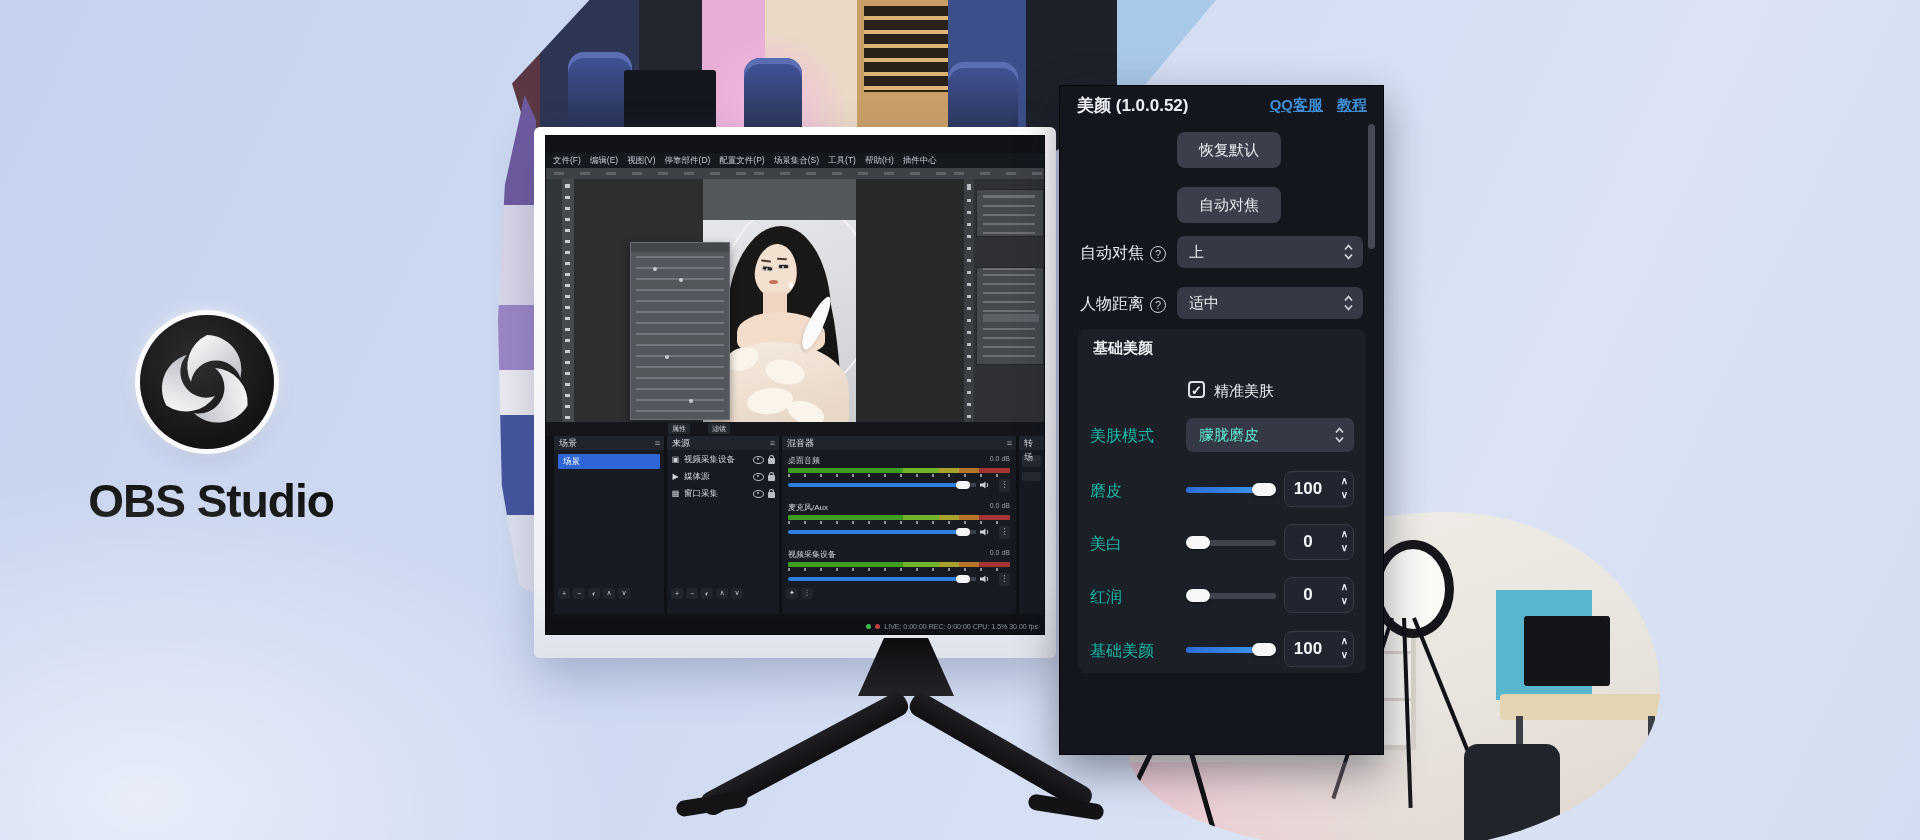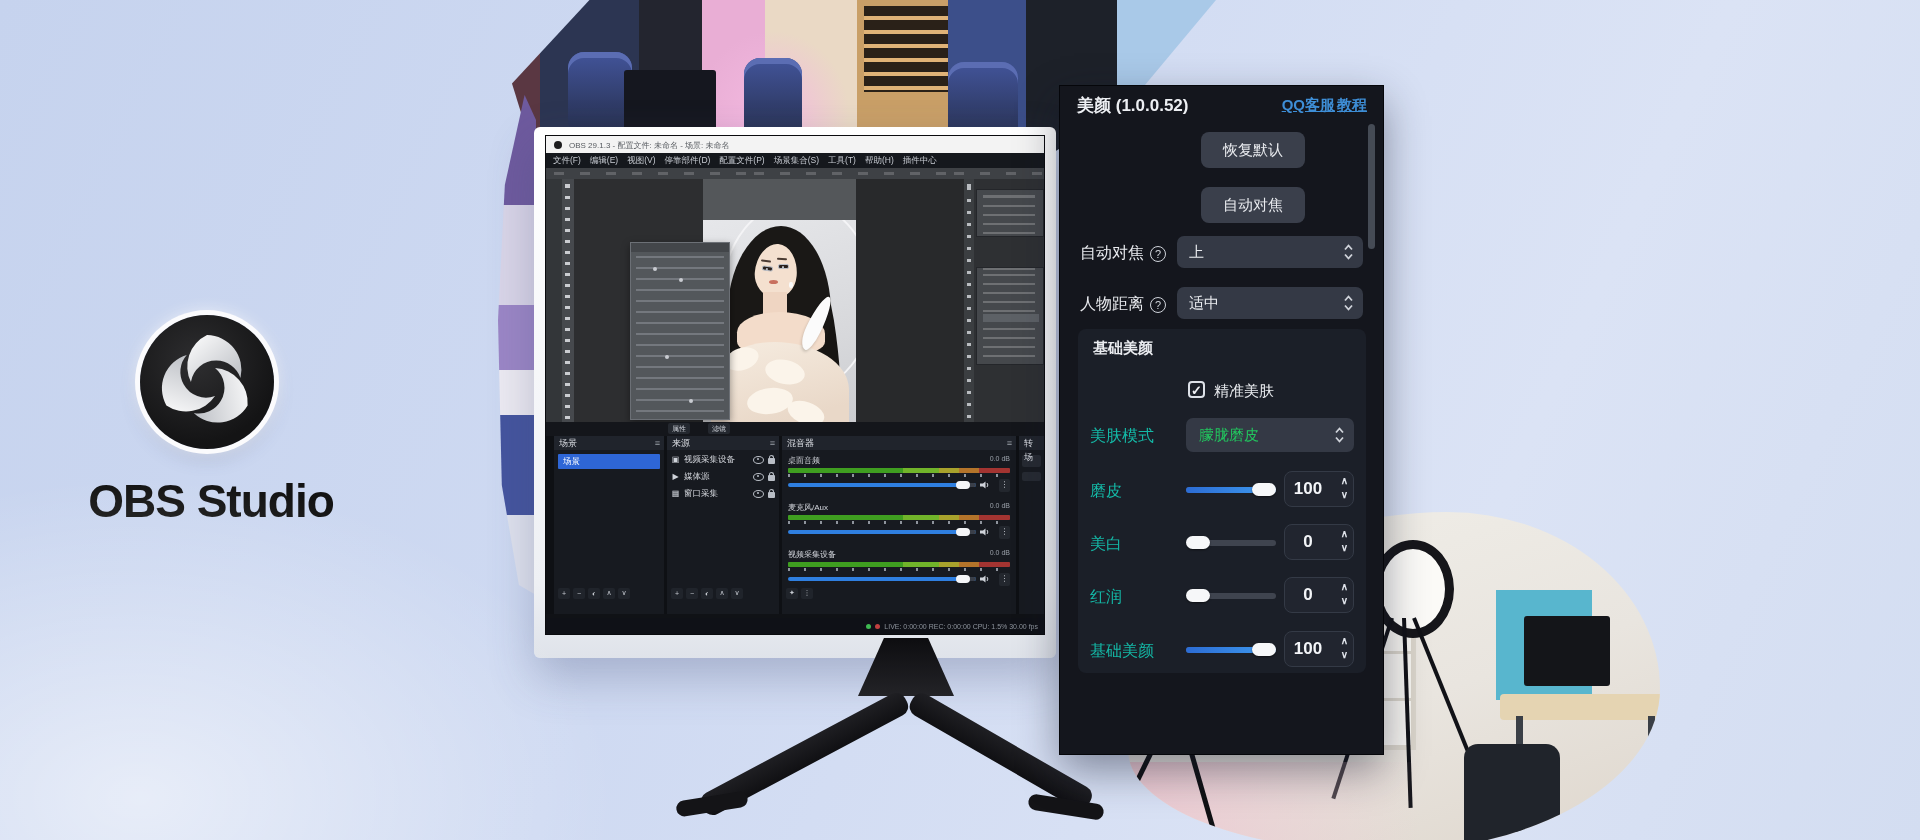--- a/index.html
+++ b/index.html
@@ -159,38 +159,38 @@
   .leg-l{left:676px;top:688px;width:230px;transform:rotate(-28deg);transform-origin:100% 50%;}
   .leg-r{left:912px;top:688px;width:205px;transform:rotate(30deg);transform-origin:0 50%;}
   .foot{background:#141417;border-radius:8px;height:16px;}
   .foot-l{left:676px;top:796px;width:72px;transform:rotate(-9deg);}
   .foot-r{left:1028px;top:799px;width:76px;transform:rotate(9deg);}
 
   
   .bpanel{left:1060px;top:86px;width:323px;height:668px;background:#14161d;
     box-shadow:0 0 0 1px #05060a,0 16px 40px rgba(20,25,45,.45);}
   .bp-title{position:absolute;left:17px;top:8px;font-size:17px;font-weight:bold;color:#edeff3;}
-  .bp-links{position:absolute;right:16px;top:10px;display:flex;gap:2px;}
+  .bp-links{position:absolute;right:16px;top:10px;display:flex;gap:14px;}
   .bp-links a{font-size:15px;color:#3e8ed6;text-decoration:underline;font-weight:bold;}
   .bp-btn{position:absolute;left:117px;width:104px;height:36px;background:#3a3f4b;border-radius:8px;
-    color:#e9ebef;font-size:15px;display:flex;align-items:center;justify-content:center;cursor:pointer;margin-left:24px;}
+    color:#e9ebef;font-size:15px;display:flex;align-items:center;justify-content:center;cursor:pointer;}
   .bp-row-label{position:absolute;left:20px;font-size:16px;color:#e9ebef;display:flex;align-items:center;gap:6px;}
   .help-ic{width:16px;height:16px;border-radius:50%;border:1.5px solid #cfd3da;color:#cfd3da;font-size:11px;
     display:flex;align-items:center;justify-content:center;box-sizing:border-box;}
   .bp-select{position:absolute;left:117px;width:186px;height:32px;background:#343945;border-radius:7px;
     color:#e9ebef;font-size:15px;display:flex;align-items:center;padding-left:12px;box-sizing:border-box;}
   .bp-select svg{position:absolute;right:9px;top:50%;transform:translateY(-50%);}
   .bp-card{position:absolute;left:18px;top:243px;width:288px;height:344px;background:#1b1f28;border-radius:8px;}
   .bp-card-title{position:absolute;left:15px;top:10px;font-size:15px;font-weight:bold;color:#e9ebef;}
   .bp-check{position:absolute;left:110px;top:52px;width:17px;height:17px;border:2px solid #dde1e8;border-radius:4px;
     color:#eef0f4;font-size:13px;line-height:15px;text-align:center;box-sizing:border-box;font-weight:bold;}
   .bp-checklabel{position:absolute;left:136px;top:53px;font-size:15px;color:#e9ebef;}
   .card-label{position:absolute;left:12px;font-size:16px;color:#14b8a6;}
   .card-select{position:absolute;left:108px;top:89px;width:168px;height:34px;background:#343945;border-radius:7px;
-    color:#22c55e;font-size:15px;display:flex;align-items:center;padding-left:13px;box-sizing:border-box;}
+    color:#5eead4;font-size:15px;display:flex;align-items:center;padding-left:13px;box-sizing:border-box;}
   .card-select svg{position:absolute;right:9px;top:50%;transform:translateY(-50%);}
   .bslider{position:absolute;left:108px;width:90px;height:13px;}
   .bslider .track{position:absolute;left:0;top:4px;width:100%;height:6px;border-radius:3px;background:#3f444f;}
   .bslider .fill{position:absolute;left:0;top:4px;height:6px;border-radius:3px;
     background:linear-gradient(90deg,#2c6cd4,#3f9bf0);width:calc(var(--pct)*1%);}
   .bslider .thumb{position:absolute;top:0;width:24px;height:13px;border-radius:7px;background:#f6f7f9;
     box-shadow:0 1px 2px rgba(0,0,0,.5);left:calc((100% - 24px)*var(--pct)/100);}
   .numbox{position:absolute;left:206px;width:70px;height:36px;background:#21252f;border:1px solid #343a46;border-radius:8px;
     box-sizing:border-box;}
   .numbox .val{position:absolute;left:0;top:0;width:46px;height:100%;display:flex;align-items:center;justify-content:center;
@@ -245,24 +245,20 @@
         <path d="M50 15 a26 26 0 0 1 25 32 a19 19 0 0 0 -18 -13 a19 19 0 0 0 -19 16 a26 26 0 0 1 12 -35 z" transform="rotate(120 50 50)"></path>
         <path d="M50 15 a26 26 0 0 1 25 32 a19 19 0 0 0 -18 -13 a19 19 0 0 0 -19 16 a26 26 0 0 1 12 -35 z" transform="rotate(240 50 50)"></path>
       </g>
     </svg>
   </div>
   <div class="abs obs-wordmark">OBS Studio</div>
 
   <div class="abs monitor-body"></div>
   <div class="abs screen">
 
-    <div class="s-abs titlebar">
-      <div class="dot"></div>
-      <div class="ttext">OBS 29.1.3 - 配置文件: 未命名 - 场景: 未命名</div>
-    </div>
 
     <div class="s-abs menubar">
       <span>文件(F)</span>
       <span>编辑(E)</span>
       <span>视图(V)</span>
       <span>停靠部件(D)</span>
       <span>配置文件(P)</span>
       <span>场景集合(S)</span>
       <span>工具(T)</span>
       <span>帮助(H)</span>

